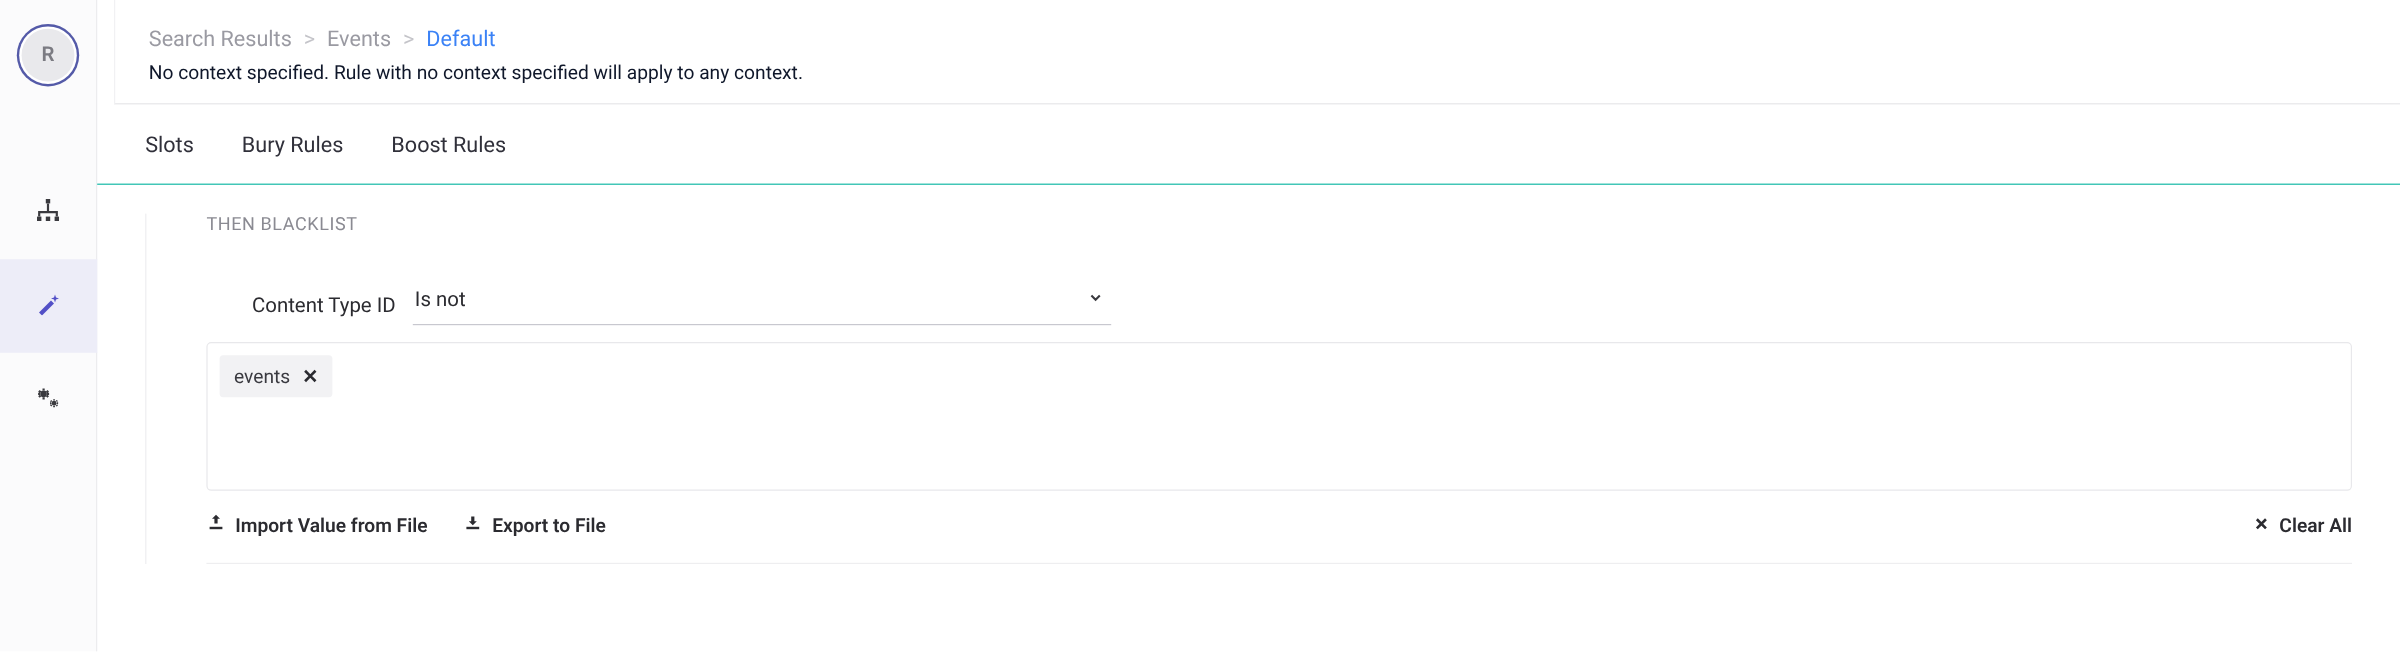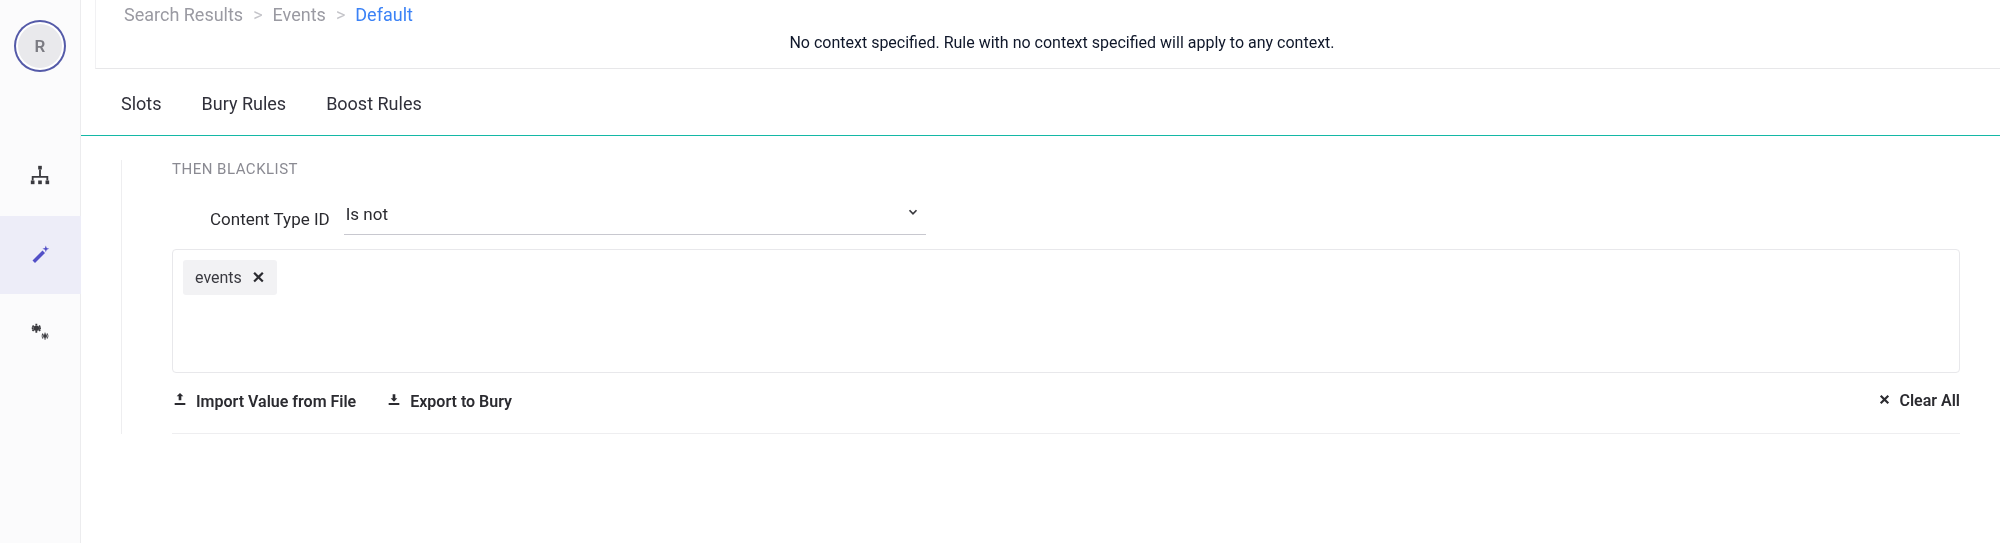--- a/index.html
+++ b/index.html
@@ -37,26 +37,25 @@
     display: flex; align-items: center; justify-content: center;
     color: #3a3a3f;
   }
   .rail-item.active { background: #ededf8; color: #5350c7; }
 
   
   .main { flex: 1; display: flex; flex-direction: column; }
 
   
   .header {
-    padding: 4px 0 16px 40px;
+    padding: 22px 0 16px 40px;
     border-bottom: 1px solid #e7e7e9;
     border-left: 1px solid #f1f1f3;
     margin-left: 14px;
     padding-left: 28px;
-    text-align: center;
   }
   .breadcrumb {
     display: flex; align-items: center; gap: 10px;
     font-size: 18px;
   }
   .crumb-link { color: #9a9aa2; cursor: pointer; }
   .crumb-sep  { color: #c4c4c9; }
   .crumb-current { color: #3b82f6; font-weight: 400; }
   .subtitle { color: #0f172a; font-size: 16px; margin-top: 8px; }
 
@@ -76,21 +75,21 @@
   .tab.active { color: #5350c7; border-bottom-color: #5350c7; font-weight: 500; }
 
   
   .panel {
     margin: 24px 40px 0 40px;
     border-left: 1px solid #eeeef0;
     padding-left: 50px;
   }
   .section-hdr {
     color: #8a8a92; font-size: 15px; letter-spacing: .5px;
-    margin-bottom: 20px;
+    margin-bottom: 38px;
   }
   .row-rule { display: flex; align-items: flex-end; gap: 14px; }
   .field-label { font-size: 17px; color: #2b2b30; padding: 0 0 6px 38px; }
   .select-wrap { position: relative; width: 582px; border-bottom: 1px solid #c8c8cf; }
   .select-val { font-size: 17px; padding: 6px 0 10px 2px; color: #2b2b30; }
   .chevron {
     position: absolute; right: 6px; top: 6px;
     color: #3a3a3f;
   }
 
@@ -104,21 +103,21 @@
   }
   .chip {
     display: inline-flex; align-items: center; gap: 10px;
     background: #f2f2f4; color: #3a3a40;
     padding: 8px 12px; border-radius: 3px;
     font-size: 16px;
   }
   .chip-x { font-weight: 700; color: #2b2b30; cursor: pointer; }
 
   .actions {
-    display: flex; align-items: flex-start; gap: 30px;
+    display: flex; align-items: center; gap: 30px;
     padding: 18px 0 22px 0;
     border-bottom: 1px solid #eeeef0;
   }
   .action-btn {
     display: inline-flex; align-items: center; gap: 8px;
     font-size: 16px; font-weight: 600; color: #2b2b30;
     cursor: pointer;
   }
   .spacer { flex: 1; }
 </style>
@@ -213,21 +212,21 @@
           </span>
           <span>Import Value from File</span>
         </span>
         <span class="action-btn">
           <span>
             <svg width="16" height="16" viewBox="0 0 24 24" fill="currentColor">
                 <path d="M12 16l-5-5h3V5h4v6h3l-5 5z"></path>
                 <rect x="4" y="18" width="16" height="3"></rect>
               </svg>
           </span>
-          <span>Export to Bury</span>
+          <span>Export to File</span>
         </span>
         <span class="spacer"></span>
         <span class="action-btn">
           <span>
             <svg width="13" height="13" viewBox="0 0 24 24" fill="none" stroke="currentColor" stroke-width="4">
                 <path d="M5 5l14 14M19 5L5 19"></path>
               </svg>
           </span>
           <span>Clear All</span>
         </span>

